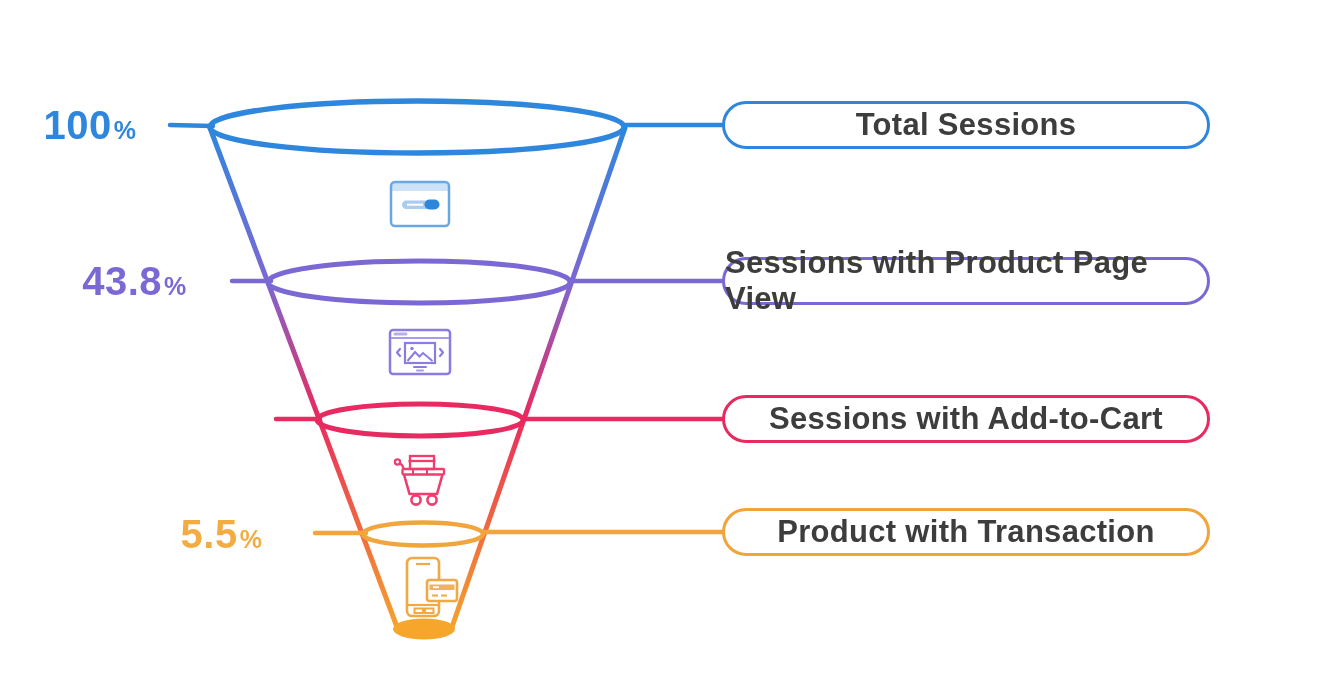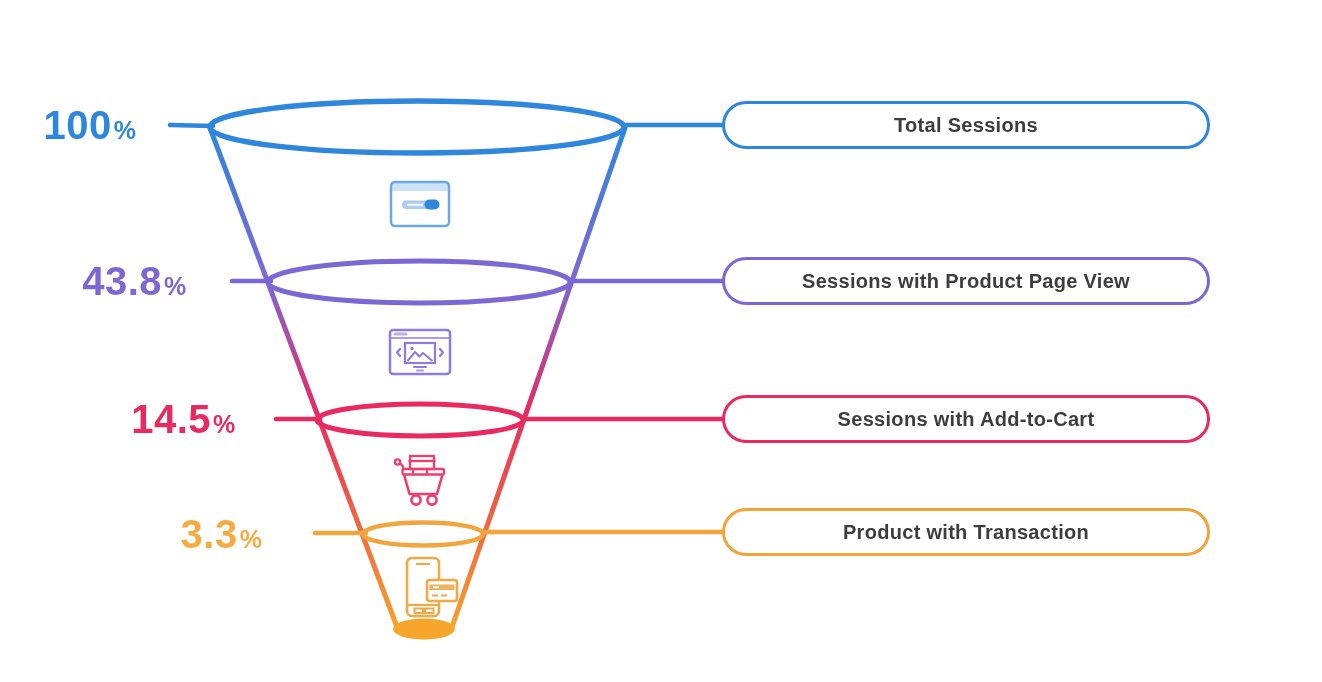--- a/index.html
+++ b/index.html
@@ -22,21 +22,21 @@
   .pct .sym{font-size:25px;margin-left:2px;}
   .pct-0{left:18px;top:101px;width:144px;color:#2e87dc;}
   .pct-1{left:52px;top:257px;width:165px;color:#7b68d4;}
   .pct-2{left:100px;top:395px;width:167px;color:#e82a60;}
   .pct-3{left:140px;top:510px;width:163px;color:#f3ac42;}
 
   .pill{
     position:absolute;left:722px;width:488px;height:48px;box-sizing:border-box;
     border:3.5px solid;border-radius:24px;background:#ffffff;
     display:flex;align-items:center;justify-content:center;
-    font-size:20px;font-weight:600;color:#3d3d3d;letter-spacing:0.3px;
+    font-size:31px;font-weight:600;color:#3d3d3d;letter-spacing:0.3px;
   }
   .pill-0{top:101px;border-color:#2e87dc;}
   .pill-1{top:257px;border-color:#7b68d4;}
   .pill-2{top:395px;border-color:#e82a60;}
   .pill-3{top:508px;border-color:#f0a43a;}
 </style>
 </head>
 <body>
 
 <div class="canvas">
@@ -119,25 +119,22 @@
     <line x1="30" y1="39.5" x2="36" y2="39.5" stroke="#f0a945" stroke-width="2"></line>
     <line x1="39" y1="39.5" x2="45" y2="39.5" stroke="#f0a945" stroke-width="2"></line>
   </svg>
 
   <div class="pct pct-0">
     <span class="num">100</span><span class="sym">%</span>
   </div>
   <div class="pct pct-1">
     <span class="num">43.8</span><span class="sym">%</span>
   </div>
-  <div class="pct pct-2">
-    <span class="num">14.5</span><span class="sym">%</span>
-  </div>
   <div class="pct pct-3">
-    <span class="num">3.3</span><span class="sym">%</span>
+    <span class="num">5.5</span><span class="sym">%</span>
   </div>
 
   <div class="pill pill-0">
     <span>Total Sessions</span>
   </div>
   <div class="pill pill-2">
     <span>Sessions with Add-to-Cart</span>
   </div>
   <div class="pill pill-1">
     <span>Sessions with Product Page View</span>

